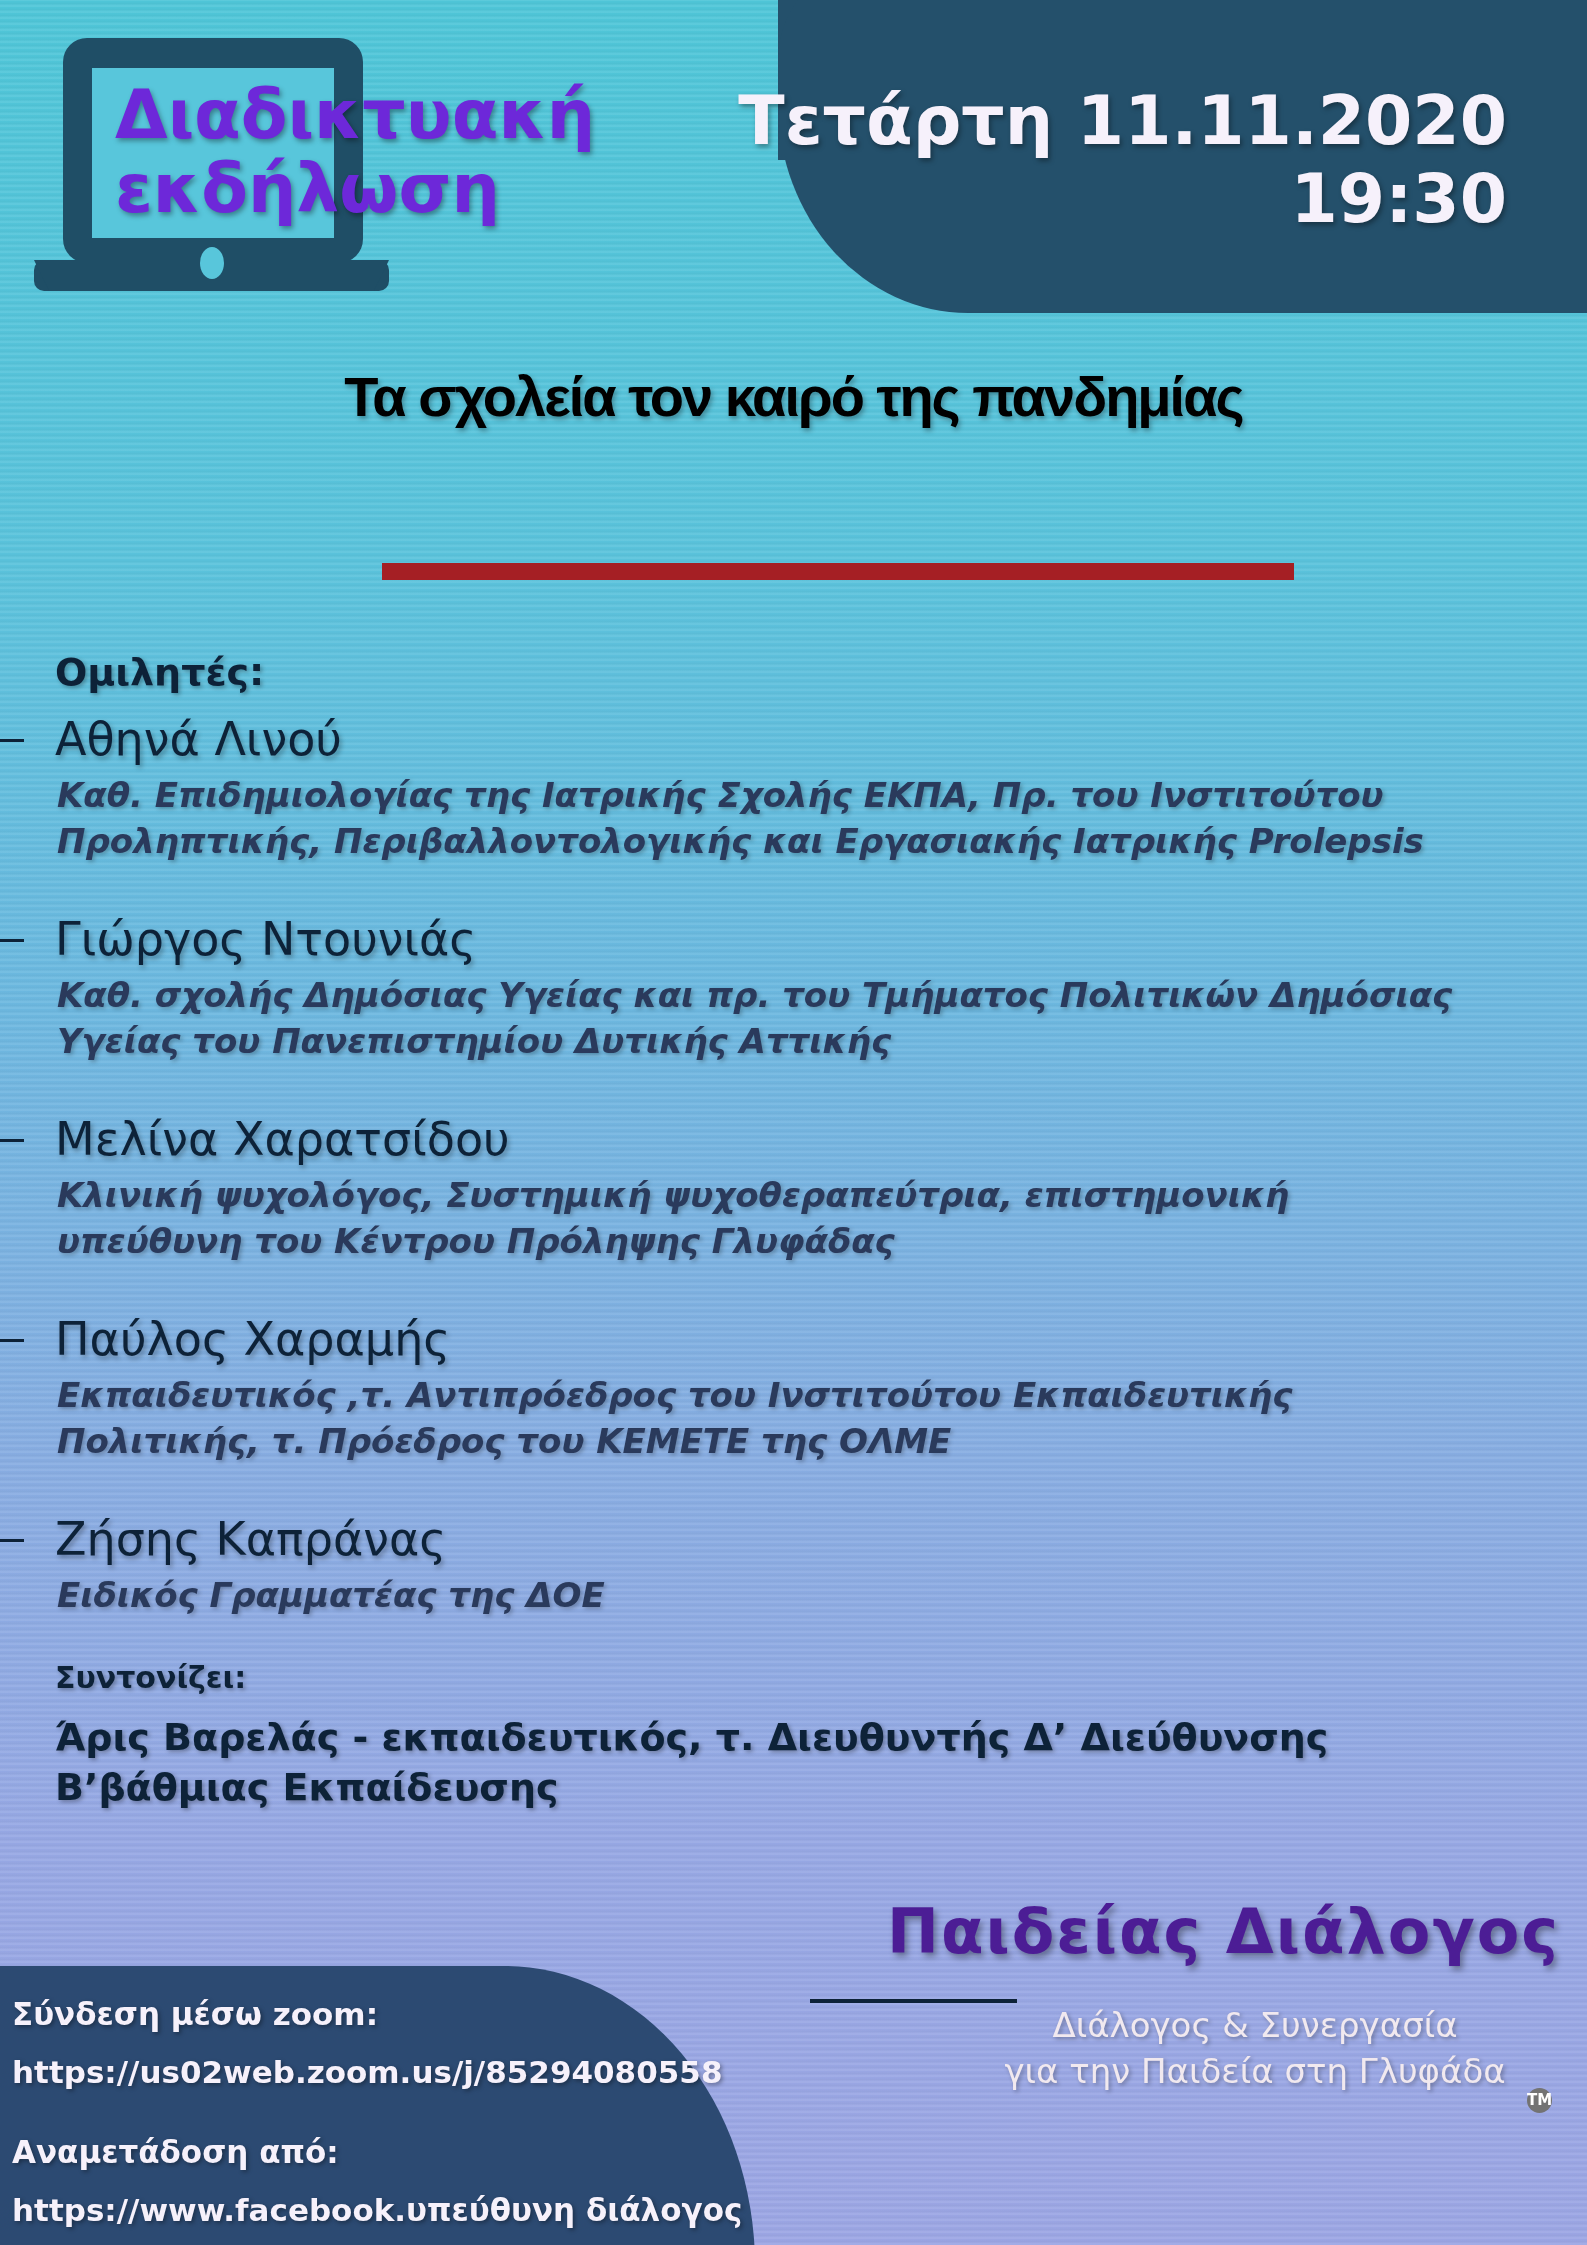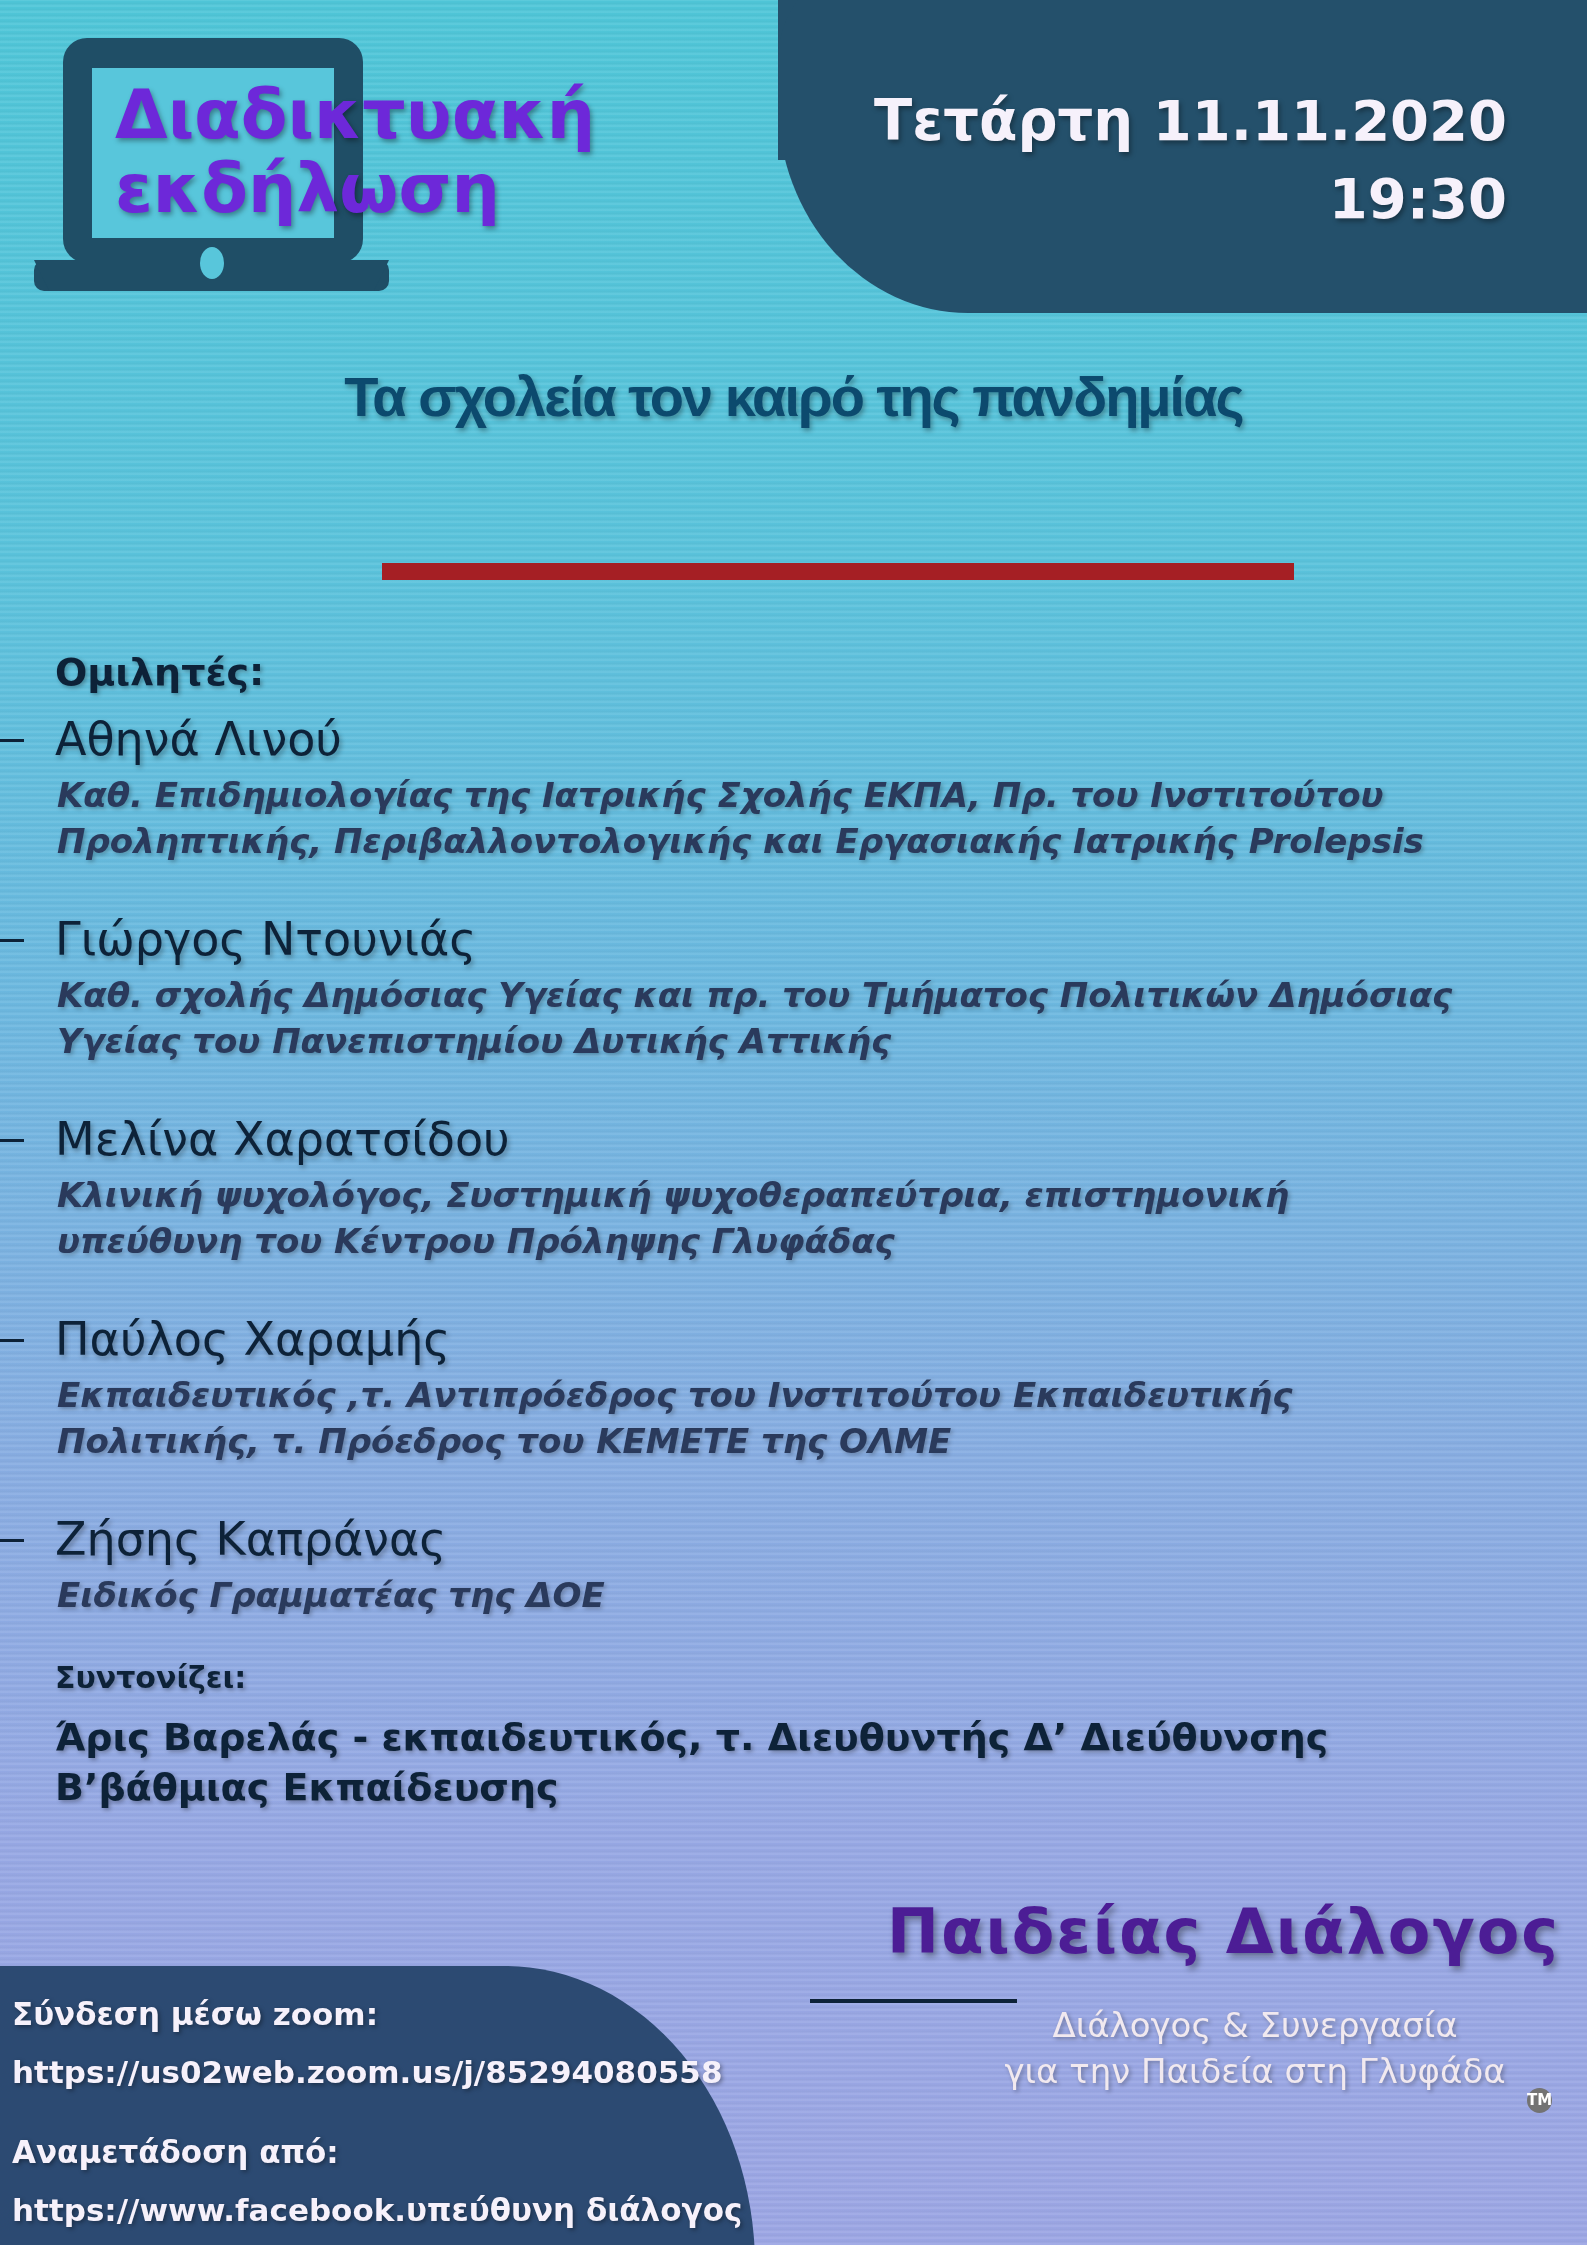--- a/index.html
+++ b/index.html
@@ -24,26 +24,26 @@
 
   
   .date-blob {
     left:778px; top:0; width:809px; height:313px; background:#24506b;
     border-radius: 0 0 0 190px / 0 0 0 210px;
   }
   .date-blob::before{
     content:""; position:absolute; left:0; top:-40px; width:200px; height:200px; background:#24506b; border-radius:50% 0 0 0;
   }
   .date-text {
-    right:80px; top:82px; text-align:right; color:#f6f1fb; font-weight:bold; font-size:56px; line-height:78px;
+    right:80px; top:82px; text-align:right; color:#f6f1fb; font-weight:bold; font-size:68px; line-height:78px;
     text-shadow: 2px 3px 5px rgba(0,0,0,0.35); white-space:nowrap;
   }
 
   .main-title {
-    left:0; width:1587px; top:360px; text-align:center; color:#0c4a6e; font-weight:bold;
+    left:0; width:1587px; top:360px; text-align:center; color:#000000; font-weight:bold;
     font-size:56px; line-height:74px; letter-spacing:-2px;
     font-family: "Liberation Sans", sans-serif;
     text-shadow: 2px 3px 5px rgba(0,0,0,0.3);
   }
   .red-rule { left:382px; top:563px; width:912px; height:17px; background:#a51f24; }
 
   .section-label {
     left:55px; color:#0d2238; font-weight:bold; font-size:38px;
     text-shadow: 2px 2px 4px rgba(0,0,0,0.3);
   }

